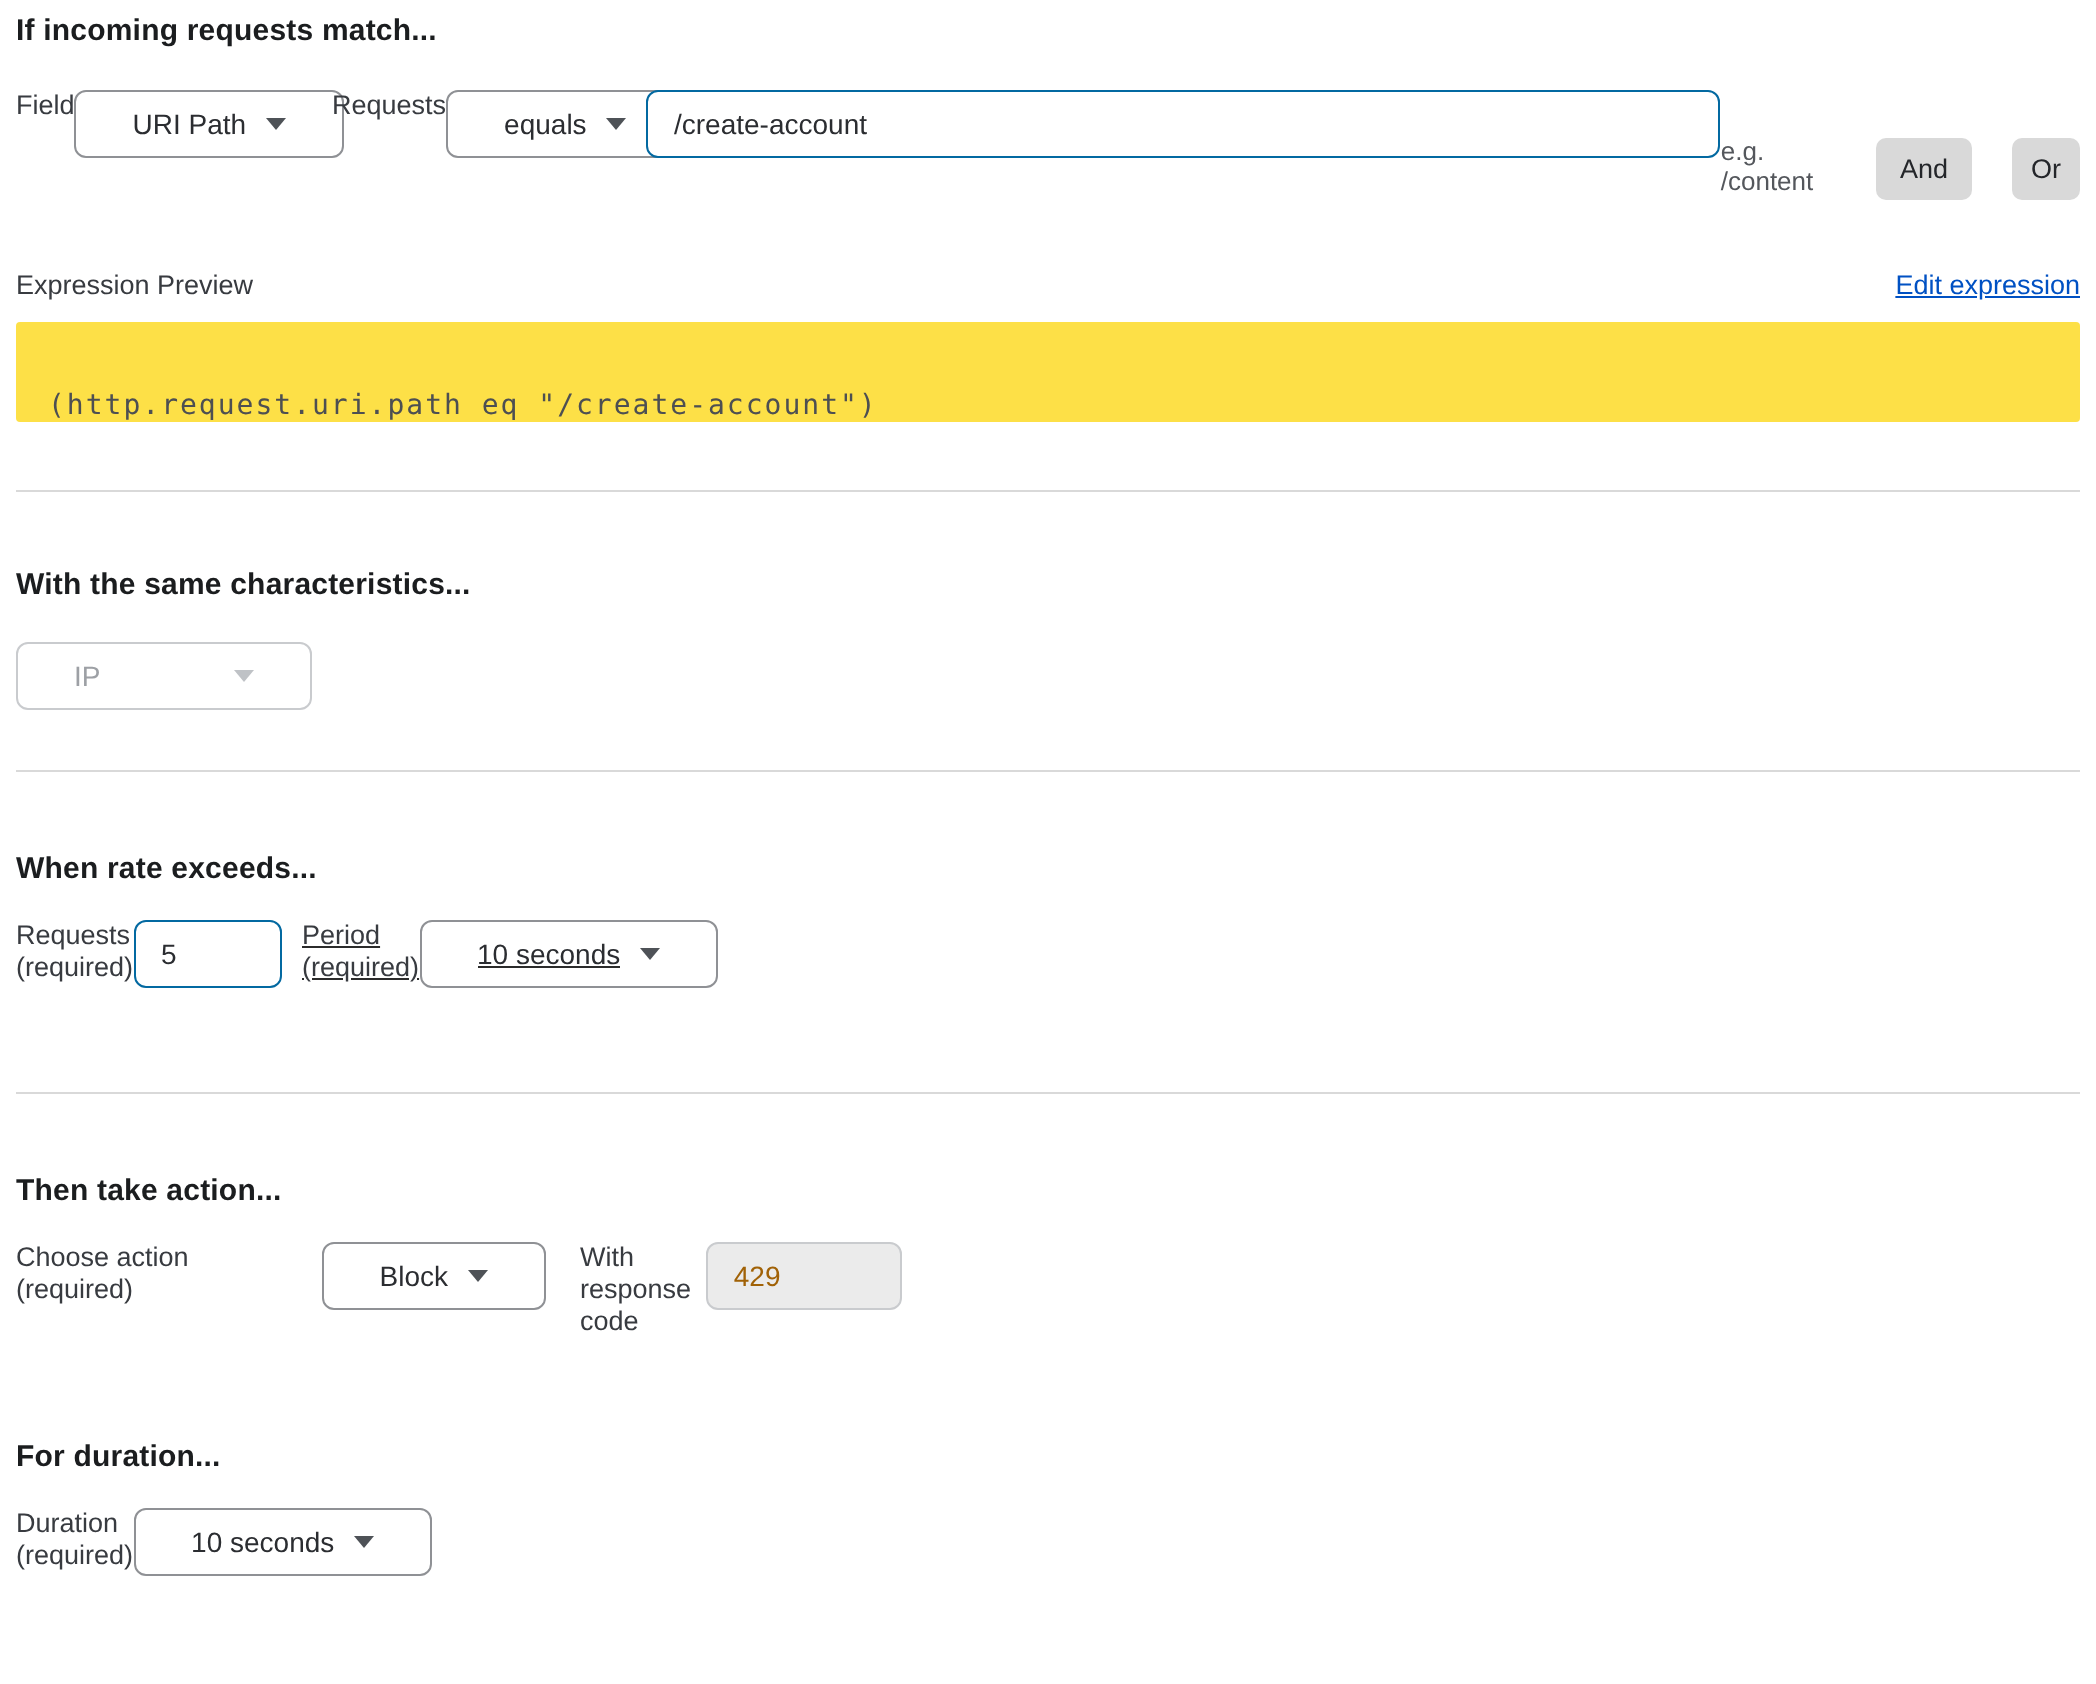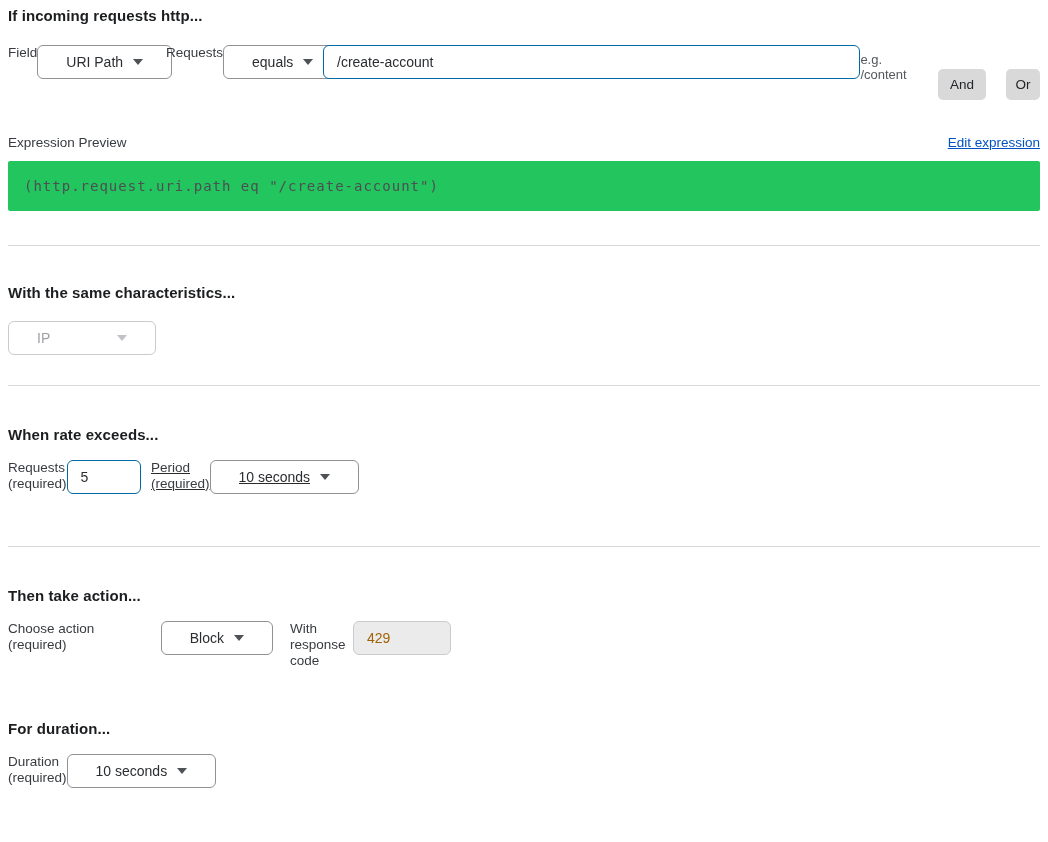--- a/index.html
+++ b/index.html
@@ -63,21 +63,21 @@
     padding: 0 13px;
     width: 100%;
     outline: none;
   }
   .txt.disabled {
     background: #ebebeb;
     border-color: #c9cbce;
     color: #a16207;
   }
 
-  .hint { font-size: 13px; color: #54575c; margin-top: 7px; }
+  .hint { font-size: 13px; color: #54575c; margin-top: 23px; }
 
   .btn {
     height: 31px;
     border: none;
     border-radius: 5px;
     background: #d9d9d9;
     color: #24262a;
     font-family: "Liberation Sans", "DejaVu Sans", sans-serif;
     font-size: 13.5px;
     cursor: pointer;
@@ -95,25 +95,25 @@
   }
   .expr-label { font-size: 13.5px; color: #383b40; }
   .link {
     font-size: 13.5px;
     color: #0051c3;
     text-decoration: underline;
     cursor: pointer;
   }
   .code-box {
     margin-top: 11px;
-    background: #22c55e;
+    background: #fde047;
     border-radius: 2px;
     height: 50px;
     display: flex;
-    align-items: center;
+    align-items: flex-end;
     padding: 0 16px;
   }
   .code-text {
     font-family: "DejaVu Sans Mono", "Liberation Mono", monospace;
     font-size: 14px;
     letter-spacing: 1px;
     color: #4d4f52;
     white-space: pre;
   }
 
@@ -138,21 +138,21 @@
   .w-period { width: 149px; margin-left: 10px; text-decoration: underline; }
   .w-action { width: 265px; gap: 32px; }
   .w-resptype { width: 321px; margin-left: 17px; }
   .w-respcode { width: 161px; margin-left: 17px; }
   .w-duration { width: 148px; }
   .btn-offset { margin-top: 24px; display: flex; }
 </style>
 </head>
 <body>
 
-<h2 class="section-heading">If incoming requests http...</h2>
+<h2 class="section-heading">If incoming requests match...</h2>
 
 <div class="row" id="match-row">
   <div class="group w-field">
     <label class="lbl">Field</label>
     <div class="select">
       <span class="sel-val">URI Path</span>
       <span class="chev"></span>
     </div>
   </div>
 

